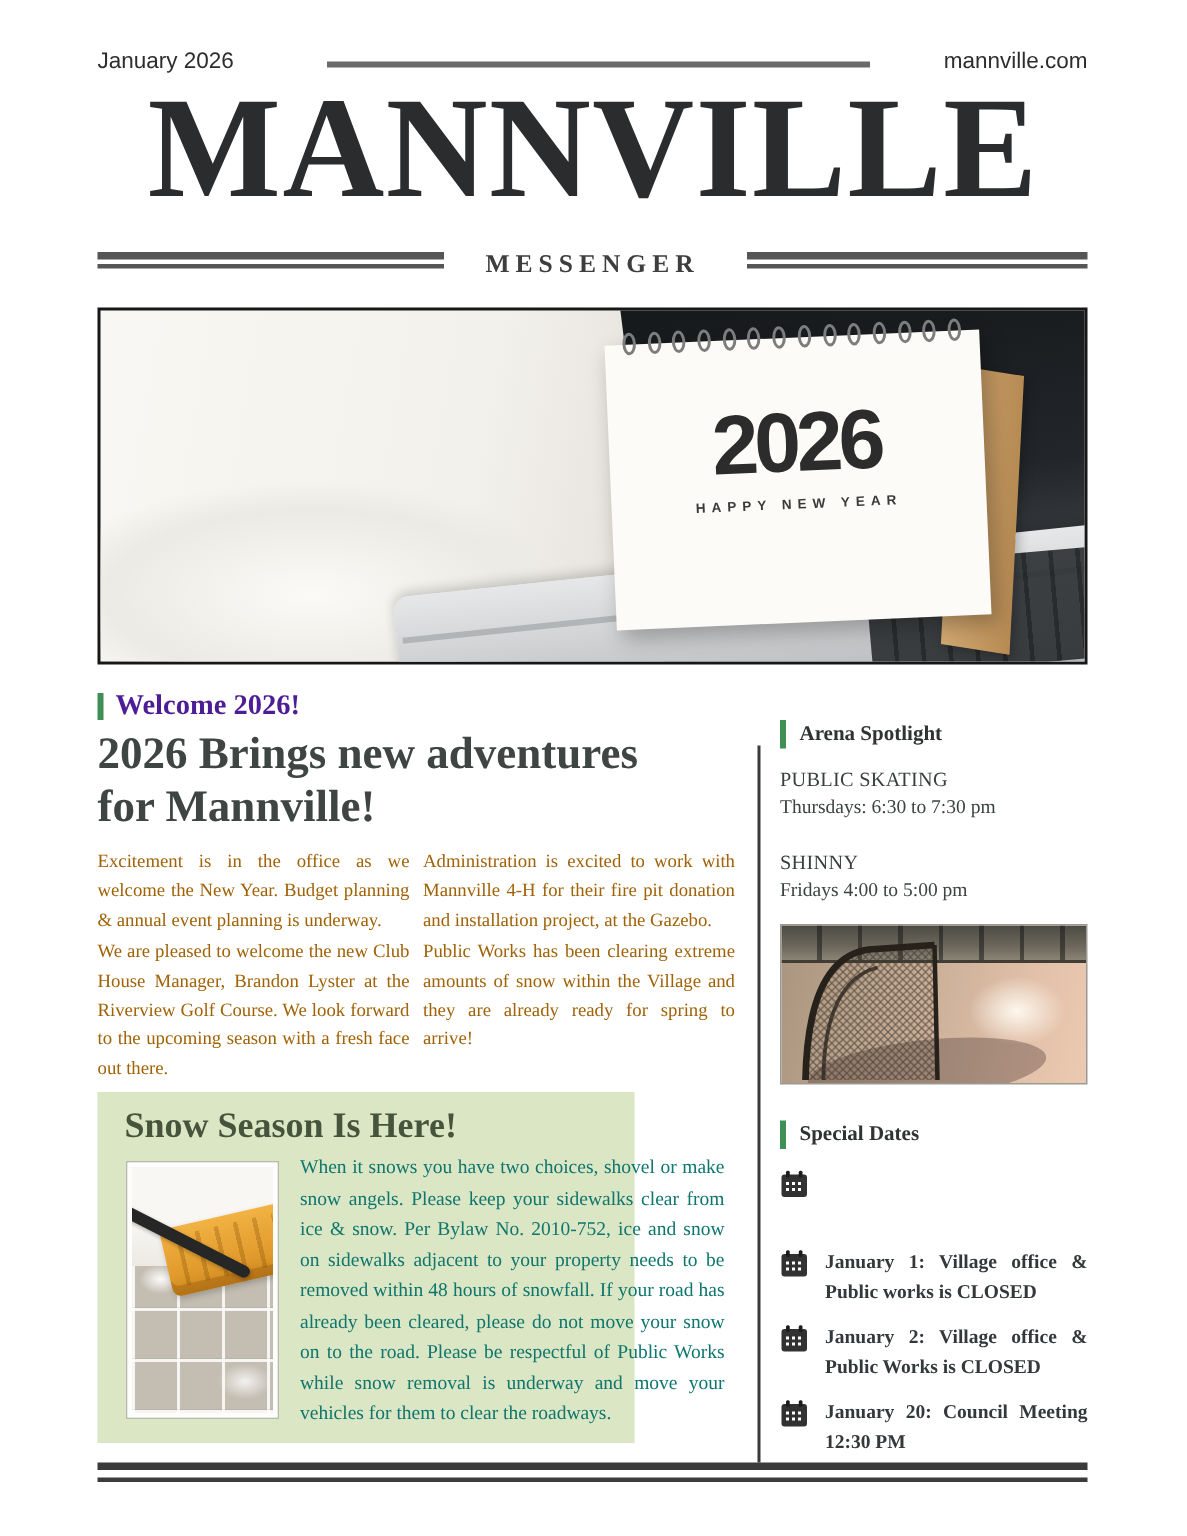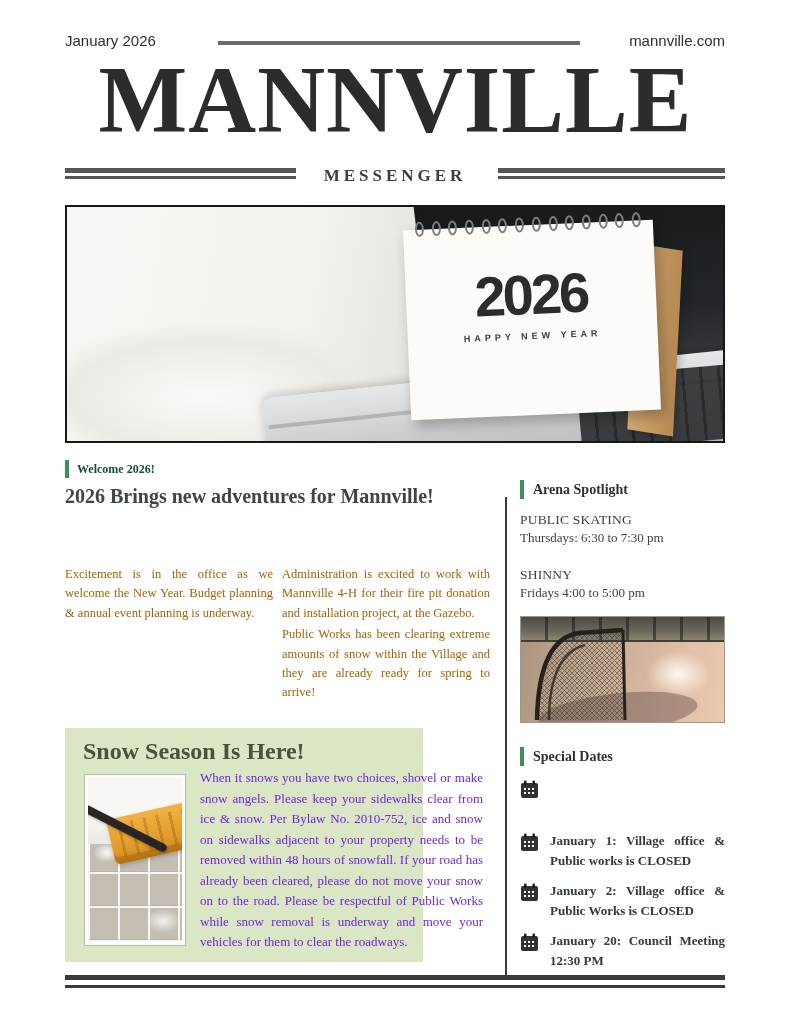--- a/index.html
+++ b/index.html
@@ -31,43 +31,43 @@
   .hero-stand { left:565px; top:40px; width:46px; height:186px; transform:rotate(3deg) skewY(6deg); background:linear-gradient(90deg,#d2a972,#b78a53); box-shadow:2px 3px 8px rgba(0,0,0,.25); }
   .hero-cal { left:340px; top:18px; width:250px; height:190px; transform:rotate(-2.5deg); background:#fcfbf8; box-shadow:4px 6px 14px rgba(0,0,0,.28); }
   .spiral { position:absolute; left:12px; right:12px; top:-8px; height:16px; display:flex; justify-content:space-between; }
   .spiral span { width:9px; height:15px; border:2.5px solid #7d7d7d; border-radius:50%; background:transparent; }
   .cal-year { margin-top:42px; text-align:center; font-family:"Liberation Sans",sans-serif; font-weight:800; font-size:56px; letter-spacing:-3px; color:#2c2c2c; line-height:1; }
   .cal-caption { margin-top:8px; text-align:center; font-family:"Liberation Sans",sans-serif; font-weight:700; font-size:9px; letter-spacing:4px; color:#3a3a3a; }
 
   
   .kicker { left:65px; top:460px; display:flex; align-items:center; gap:8px; }
   .kicker .bar { width:4px; height:18px; background:#3f8f57; }
-  .kicker .txt { font-size:12px; font-weight:700; color:#14532d; }
-  .headline { left:65px; top:485px; width:398px; font-size:20px; font-weight:700; line-height:1.18; color:#3e4542; }
+  .kicker .txt { font-size:19px; font-weight:700; color:#4c1d95; }
+  .headline { left:65px; top:485px; width:398px; font-size:30px; font-weight:700; line-height:1.18; color:#3e4542; }
   .bodycol { top:565px; width:208px; font-size:12.5px; line-height:1.55; text-align:justify; color:#a16207; }
   .col1 { left:65px; } .col2 { left:282px; }
   .bodycol p + p { margin-top:2px; }
 
   
   .snowbox { left:65px; top:728px; width:358px; height:234px; background:#dbe6c4; }
   .snow-title { position:absolute; left:18px; top:10px; font-size:24px; font-weight:700; color:#47543c; }
   .snow-img { position:absolute; left:20px; top:47px; width:100px; height:170px; background:#efede8; border:3px solid #fdfdfb; box-shadow:0 0 0 1px #b9b9ae; overflow:hidden; }
   .shovel-paving { position:absolute; left:0; bottom:0; width:100%; height:64%; background-color:#c3bdb2;
     background-image:
       radial-gradient(14px 10px at 20% 15%, rgba(255,255,255,.95), rgba(255,255,255,0)),
       radial-gradient(18px 12px at 80% 80%, rgba(255,255,255,.8), rgba(255,255,255,0)),
       repeating-linear-gradient(0deg, rgba(255,255,255,.85) 0 2px, rgba(0,0,0,.06) 2px 3px, transparent 3px 34px),
       repeating-linear-gradient(90deg, rgba(255,255,255,.85) 0 2px, transparent 2px 30px); }
   .shovel-snow { position:absolute; left:0; top:0; width:100%; height:40%; background:linear-gradient(180deg,#f8f7f4 55%,#ece9e3); }
   .shovel-blade { position:absolute; right:-14px; top:32px; width:86px; height:46px; transform:rotate(-13deg); border-radius:4px 10px 12px 6px;
     background:linear-gradient(180deg,#f2b244 0%,#e09a2b 70%,#c9851f 100%);
     box-shadow:inset 0 -7px 0 rgba(140,80,10,.35), 1px 2px 4px rgba(0,0,0,.2); }
   .shovel-blade::after { content:""; position:absolute; inset:6px 10px; background:repeating-linear-gradient(90deg, rgba(120,70,0,.28) 0 3px, transparent 3px 13px); }
   .shovel-handle { position:absolute; left:-18px; top:18px; width:110px; height:8px; border-radius:4px; background:#262626; transform:rotate(27deg); transform-origin:left top; box-shadow:1px 1px 3px rgba(0,0,0,.3); }
-  .snow-body { position:absolute; left:135px; top:40px; width:283px; font-size:13px; line-height:1.58; text-align:justify; color:#6d28d9; }
+  .snow-body { position:absolute; left:135px; top:40px; width:283px; font-size:13px; line-height:1.58; text-align:justify; color:#0f766e; }
 
   
   .vdivider { left:505px; top:497px; width:2px; height:478px; background:#3a3a3a; }
   .side-head { left:520px; display:flex; align-items:center; gap:9px; }
   .side-head .bar { width:4px; height:19px; background:#3f8f57; }
   .side-head .txt { font-size:14px; font-weight:700; color:#2f3331; }
   .arena-name { left:520px; font-size:13.5px; color:#38403d; letter-spacing:.2px; }
   .arena-time { left:520px; font-size:13px; color:#3c4441; }
   .rink { left:520px; top:616px; width:205px; height:107px; border:1px solid #9a9a93; overflow:hidden; background:linear-gradient(102deg,#a9947f 0%,#c0a78f 32%,#d2b59e 58%,#e2c0a9 78%,#eccab1 100%); }
   .rink-boards { position:absolute; top:0; left:0; width:100%; height:24%; border-bottom:2px solid #413d34;
@@ -138,20 +138,21 @@
   </div>
 
   <div class="abs kicker">
     <span class="bar"></span>
     <span class="txt">Welcome 2026!</span>
   </div>
   <h1 class="abs headline">2026 Brings new adventures for Mannville!</h1>
 
   <div class="abs bodycol col1">
     <p>Excitement is in the office as we welcome the New Year. Budget planning &amp; annual event planning is underway.</p>
+    <p>We are pleased to welcome the new Club House Manager, Brandon Lyster at the Riverview Golf Course.  We look forward to the upcoming season with a fresh face out there.</p>
   </div>
   <div class="abs bodycol col2">
     <p>Administration is excited to work with Mannville 4-H for their fire pit donation and installation project, at the Gazebo.</p>
     <p>Public Works has been clearing extreme amounts of snow within the Village and they are already ready for spring to arrive!</p>
   </div>
 
   <div class="abs snowbox">
     <div class="snow-title">Snow Season Is Here!</div>
     <div class="snow-img">
       <div class="shovel-paving"></div>

